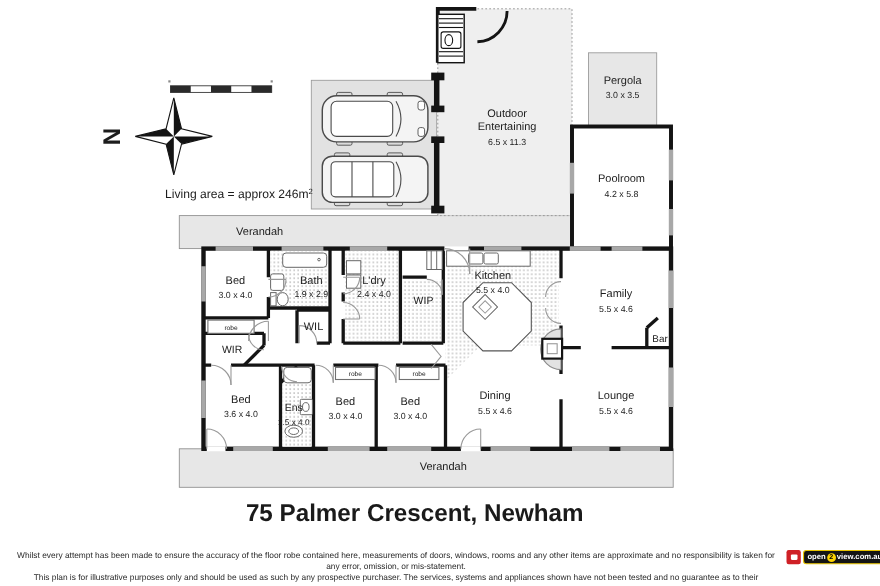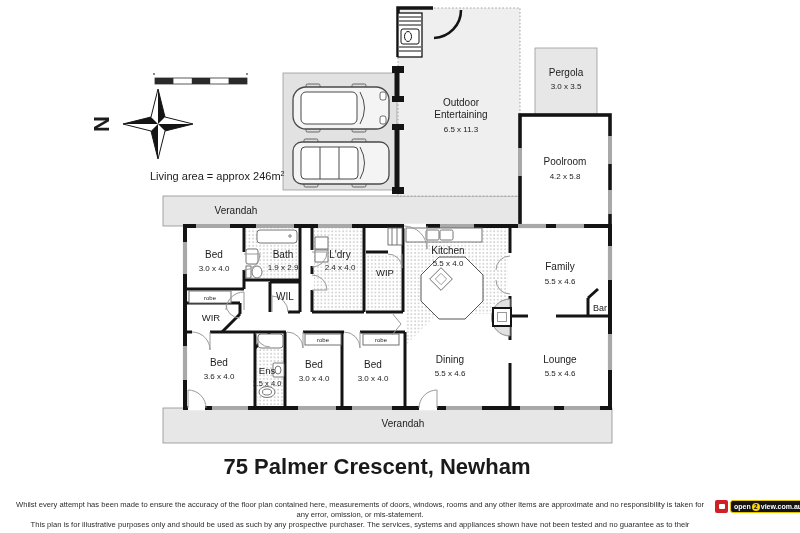--- a/index.html
+++ b/index.html
@@ -301,21 +301,21 @@
     <rect x="246" y="73" width="2" height="2" fill="#8a8a8a"></rect>
   </g>
 
   <text x="150" y="180" font-size="11" text-anchor="start"><tspan>Living area = approx 246m</tspan><tspan dy="-4" font-size="7">2</tspan></text>
 </svg>
 </div>
 
 <div class="title">75 Palmer Crescent, Newham</div>
 
 <div class="disclaimer">
-  <div>Whilst every attempt has been made to ensure the accuracy of the floor plan contained here, measurements of doors, windows, rooms and any other items are approximate and no responsibility is taken for any error, omission, or mis-statement.</div>
+  <div>Whilst every attempt has been made to ensure the accuracy of the floor robe contained here, measurements of doors, windows, rooms and any other items are approximate and no responsibility is taken for any error, omission, or mis-statement.</div>
   <div>This plan is for illustrative purposes only and should be used as such by any prospective purchaser. The services, systems and appliances shown have not been tested and no guarantee as to their operability or efficiency can be given.</div>
 </div>
 
 <div class="logo">
   <div class="logo-cam">
       <i></i>
     </div>
   <div class="logo-pill">
       <span>open</span>
       <span class="num">2</span>

